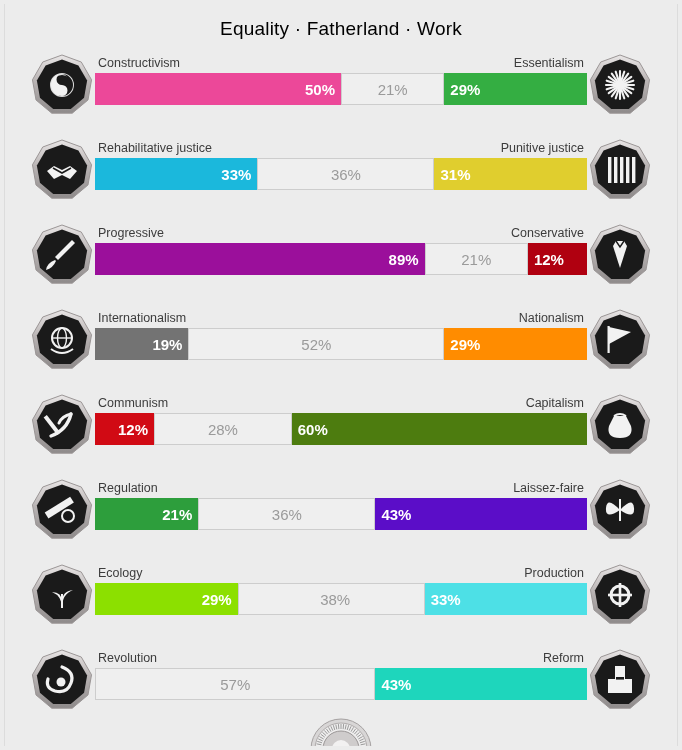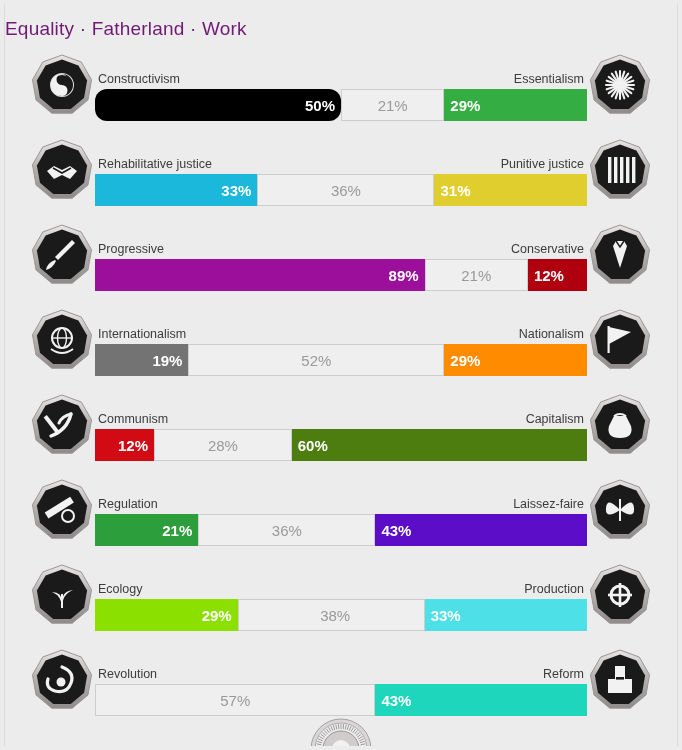--- a/index.html
+++ b/index.html
@@ -20,23 +20,23 @@
     top: 4px;
     width: 674px;
     height: 742px;
     background: #ececec;
     border-left: 1px solid #dcdcdc;
     border-right: 1px solid #dcdcdc;
     box-sizing: border-box;
     overflow: hidden;
   }
   #chart-title {
-    text-align: left;
+    text-align: center;
     font-size: 19px;
-    color: #701a75;
+    color: #000000;
     font-weight: 400;
     padding-top: 12px;
     letter-spacing: 0.2px;
     height: 26px;
     line-height: 26px;
   }
   .axis-list {
     margin: 0;
     padding: 0;
     list-style: none;
@@ -60,21 +60,21 @@
   .axis-body {
     position: absolute;
     left: 90px;
     right: 90px;
     top: 0;
     bottom: 0;
   }
   .label-row {
     position: relative;
     height: 20px;
-    margin-top: 27px;
+    margin-top: 11px;
   }
   .side-label {
     position: absolute;
     top: 0;
     font-size: 12.5px;
     color: #3c3c3c;
     line-height: 20px;
     white-space: nowrap;
   }
   .side-label.left  { left: 3px; }
@@ -151,21 +151,21 @@
             <path d="M31 20 a11 11 0 0 1 0 22 a5.5 5.5 0 0 1 0 -11 a5.5 5.5 0 0 0 0 -11" fill="#1a1a1a"></path>
             <path d="M31 20 a11 11 0 0 0 0 22 a5.5 5.5 0 0 0 0 -11 a5.5 5.5 0 0 1 0 -11" fill="#f2f2f2"></path>
           </svg>
         </div>
         <div class="axis-body">
           <div class="label-row">
             <span class="side-label left">Constructivism</span>
             <span class="side-label right">Essentialism</span>
           </div>
           <div class="bar">
-            <div class="seg left-seg" style="flex: 0 0 50%; background: #000000; border-radius: 12px;">50%</div>
+            <div class="seg left-seg" style="flex: 0 0 50%; background: #ec4899;">50%</div>
             <div class="seg mid-seg" style="flex: 0 0 21%;">21%</div>
             <div class="seg right-seg" style="flex: 0 0 29%; background: rgb(52, 174, 66);">29%</div>
           </div>
         </div>
         <div class="badge right">
           <svg viewBox="0 0 62 62" xmlns="http://www.w3.org/2000/svg" aria-hidden="true">
             <defs>
               <linearGradient id="g_sunburst-flower-octagon-icon" x1="0" y1="0" x2="0" y2="1">
                 <stop offset="0%" stop-color="#e9e6e6"></stop>
                 <stop offset="45%" stop-color="#b9b4b4"></stop>

